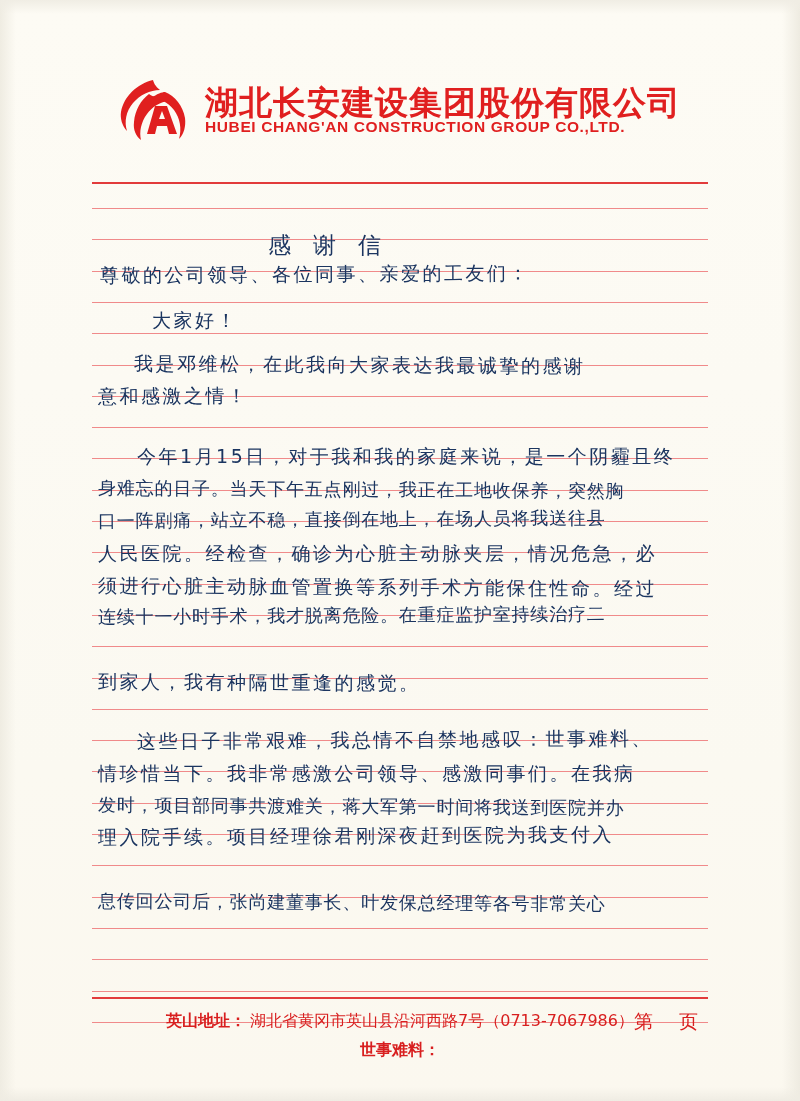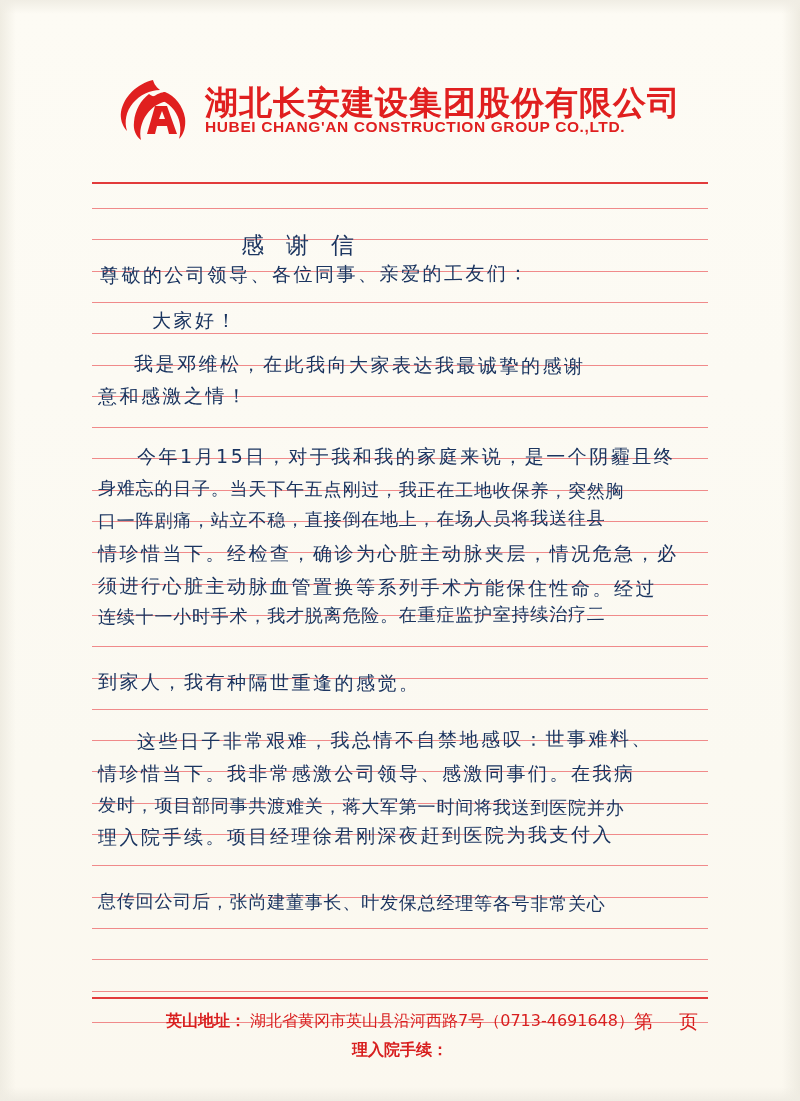--- a/index.html
+++ b/index.html
@@ -223,43 +223,43 @@
       <div class="line" style="top: 652px;"></div>
       <div class="line" style="top: 683.3px;"></div>
       <div class="line" style="top: 714.6px;"></div>
       <div class="line" style="top: 745.9px;"></div>
       <div class="line" style="top: 777.2px;"></div>
       <div class="line" style="top: 808.5px;"></div>
       <div class="line" style="top: 839.8px;"></div>
     </div>
 
   <div class="handwriting" id="handwriting-layer">
-      <div class="hw title" style="top: 52px; left: 149px; text-align: right;">感谢信</div>
+      <div class="hw title" style="top: 52px; left: 176px; text-align: right;">感谢信</div>
       <div class="hw" style="top: 84px; left: 8px; transform: rotate(-0.35deg);">尊敬的公司领导、各位同事、亲爱的工友们：</div>
       <div class="hw" style="top: 129px; left: 60px; transform: rotate(0deg);">大家好！</div>
       <div class="hw" style="top: 172px; left: 42px; transform: rotate(0.35deg);">我是邓维松，在此我向大家表达我最诚挚的感谢</div>
       <div class="hw" style="top: 205px; left: 6px; transform: rotate(-0.35deg);">意和感激之情！</div>
       <div class="hw" style="top: 265px; left: 45px; transform: rotate(0deg);">今年1月15日，对于我和我的家庭来说，是一个阴霾且终</div>
       <div class="hw" style="top: 297px; left: 6px; transform: rotate(0.35deg); letter-spacing: 0.8px; font-size: 18px;">身难忘的日子。当天下午五点刚过，我正在工地收保养，突然胸</div>
       <div class="hw" style="top: 330px; left: 6px; transform: rotate(-0.35deg); letter-spacing: 0.8px; font-size: 18px;">口一阵剧痛，站立不稳，直接倒在地上，在场人员将我送往县</div>
-      <div class="hw" style="top: 362px; left: 6px; transform: rotate(0deg);">情珍惜当下。经检查，确诊为心脏主动脉夹层，情况危急，必</div>
+      <div class="hw" style="top: 362px; left: 6px; transform: rotate(0deg);">人民医院。经检查，确诊为心脏主动脉夹层，情况危急，必</div>
       <div class="hw" style="top: 394px; left: 6px; transform: rotate(0.35deg);">须进行心脏主动脉血管置换等系列手术方能保住性命。经过</div>
       <div class="hw" style="top: 426px; left: 6px; transform: rotate(-0.35deg); letter-spacing: 0.8px; font-size: 18px;">连续十一小时手术，我才脱离危险。在重症监护室持续治疗二</div>
       <div class="hw" style="top: 490px; left: 6px; transform: rotate(0.35deg);">到家人，我有种隔世重逢的感觉。</div>
       <div class="hw" style="top: 550px; left: 45px; transform: rotate(-0.35deg);">这些日子非常艰难，我总情不自禁地感叹：世事难料、</div>
       <div class="hw" style="top: 582px; left: 6px; transform: rotate(0deg);">情珍惜当下。我非常感激公司领导、感激同事们。在我病</div>
       <div class="hw" style="top: 614px; left: 6px; transform: rotate(0.35deg); letter-spacing: 0.8px; font-size: 18px;">发时，项目部同事共渡难关，蒋大军第一时间将我送到医院并办</div>
       <div class="hw" style="top: 646px; left: 6px; transform: rotate(-0.35deg);">理入院手续。项目经理徐君刚深夜赶到医院为我支付入</div>
       <div class="hw" style="top: 710px; left: 6px; transform: rotate(0.35deg); letter-spacing: 0.8px; font-size: 18px;">息传回公司后，张尚建董事长、叶发保总经理等各号非常关心</div>
     </div>
 
   <div class="footer">
     <div class="footer-rule"></div>
     <div class="footer-row">
       <span class="footer-label">英山地址：</span>
-      <span class="footer-text">湖北省黄冈市英山县沿河西路7号（0713-4691648）</span>
+      <span class="footer-text">湖北省黄冈市英山县沿河西路7号（0713-7067986）</span>
     </div>
     <div class="footer-row">
-      <span class="footer-label">理入院手续：</span>
+      <span class="footer-label">世事难料：</span>
     </div>
     <div class="page-number">第    页</div>
   </div>
 </div>
 
 </body></html>

